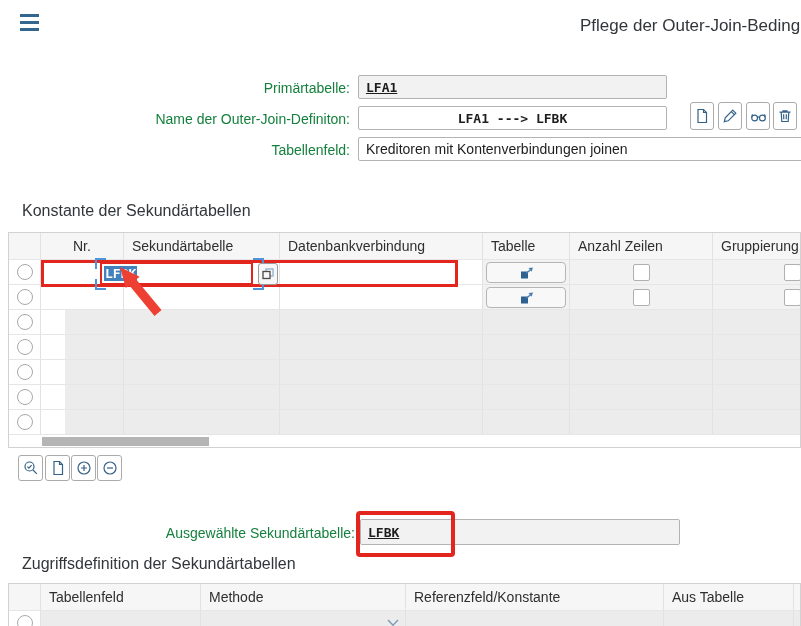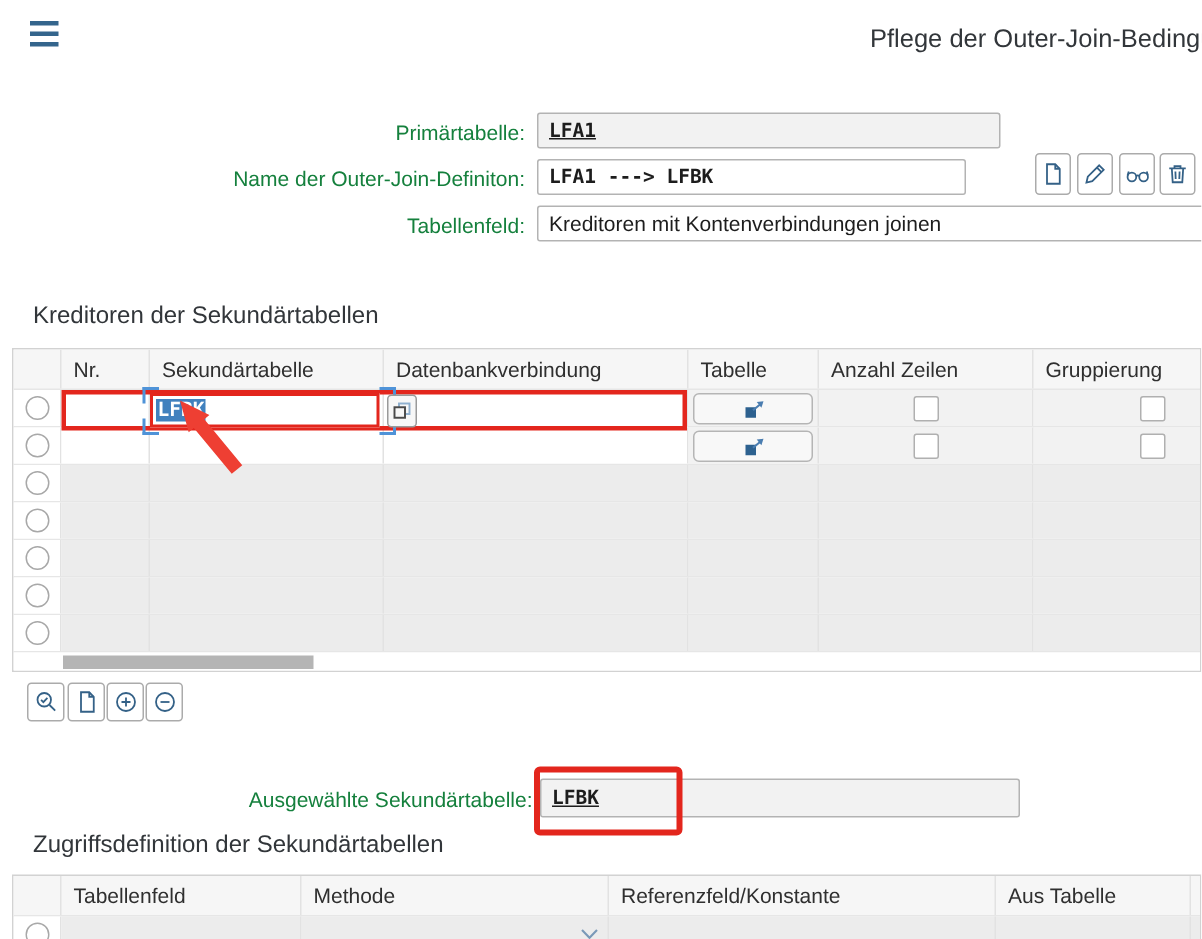--- a/index.html
+++ b/index.html
@@ -26,21 +26,21 @@
 
   
   .tbl{position:absolute;left:8px;width:793px;box-sizing:border-box;border:1px solid #d2d2d2;overflow:hidden;background:#fff;}
   .trow{display:flex;box-sizing:border-box;border-bottom:1px solid #e6e6e6;}
   .thead{height:27px;background:#f6f6f6;}
   .thead .c{font-size:14px;color:#2f2f2f;line-height:26px;padding-left:8px;}
   .c{box-sizing:border-box;border-right:1px solid #e2e2e2;flex:none;height:100%;
      display:flex;align-items:center;overflow:hidden;}
   .brow{height:25px;}
   .w0{width:32px;justify-content:center;}
-  .w1{width:59px;}.w2{width:156px;}.w3{width:203px;}.w4{width:87px;justify-content:center;}
+  .w1{width:59px;margin-left:24px;}.w2{width:156px;}.w3{width:203px;}.w4{width:87px;justify-content:center;}
   .w5{width:143px;justify-content:center;}.w6{width:160px;justify-content:center;}
   .x0{width:32px;justify-content:center;}
   .x1{width:160px;}.x2{width:205px;}.x3{width:258px;}.x4{width:130px;}.x5{width:60px;}
   .radio{width:14px;height:14px;border:1px solid #a8a8a8;border-radius:50%;background:#fff;}
   .graycell{background:#ececec;}
   .softcell{background:#f2f2f2;}
   .whitecell{background:#fff;}
   .checkbox{width:15px;height:15px;border:1px solid #b0b0b0;border-radius:2px;background:#fff;}
   .nav-btn{width:80px;height:21px;box-sizing:border-box;border:1px solid #b5b5b5;border-radius:4px;
            background:#f8f8f8;display:flex;align-items:center;justify-content:center;cursor:pointer;}
@@ -76,21 +76,21 @@
       <div></div>
       <div></div>
       <div></div>
     </div>
   <div class="app-title">Pflege der Outer-Join-Bedingung</div>
 
   <div class="flabel" style="top:80px;">Primärtabelle:</div>
   <input class="finput mono ro" style="left: 358px; top: 75px; width: 309px;" readonly="" value="LFA1">
 
   <div class="flabel" style="top:111px;">Name der Outer-Join-Definiton:</div>
-  <input class="finput mono" style="left: 358px; top: 106px; width: 286px;" value="LFA1 ---&gt; LFBK">
+  <input class="finput mono" style="left: 358px; top: 106px; width: 309px; text-align: center;" value="LFA1 ---&gt; LFBK">
 
   <div class="icon-btn" style="left:690px;top:102px;">
     <svg width="16" height="16" viewBox="0 0 16 16" class="ic">
       <path d="M4 1.5 h5.5 L12.5 4.5 v10 H4 z"></path>
         <path d="M9.5 1.5 V4.5 H12.5"></path>
     </svg>
   </div>
   <div class="icon-btn" style="left:718px;top:102px;">
     <svg width="16" height="16" viewBox="0 0 16 16" class="ic">
       <path d="M10.8 2.2 l3 3 L6.2 12.8 l-3.9 .9 .9-3.9 z"></path>
@@ -106,21 +106,21 @@
   </div>
   <div class="icon-btn" style="left:773px;top:102px;">
     <svg width="16" height="16" viewBox="0 0 16 16" class="ic">
       <path d="M2.5 4.2 h11 M6 4.2 V2.8 h4 v1.4 M4.2 4.2 l.6 9.3 h6.4 l.6-9.3 M6.6 6.3 l.2 5 M9.4 6.3 l-.2 5"></path>
     </svg>
   </div>
 
   <div class="flabel" style="top:142px;">Tabellenfeld:</div>
   <input class="finput" style="left: 358px; top: 137px; width: 460px;" value="Kreditoren mit Kontenverbindungen joinen">
 
-  <div class="sec-title" style="top:202px;">Kreditoren der Sekundärtabellen</div>
+  <div class="sec-title" style="top:202px;">Konstante der Sekundärtabellen</div>
 
   <div class="tbl" style="top:232px;height:216px;">
     <div class="trow thead">
       <div class="c w0"></div>
       <div class="c w1">Nr.</div>
       <div class="c w2">Sekundärtabelle</div>
       <div class="c w3">Datenbankverbindung</div>
       <div class="c w4" style="justify-content:flex-start;">Tabelle</div>
       <div class="c w5" style="justify-content:flex-start;">Anzahl Zeilen</div>
       <div class="c w6" style="justify-content:flex-start;">Gruppierung</div>

